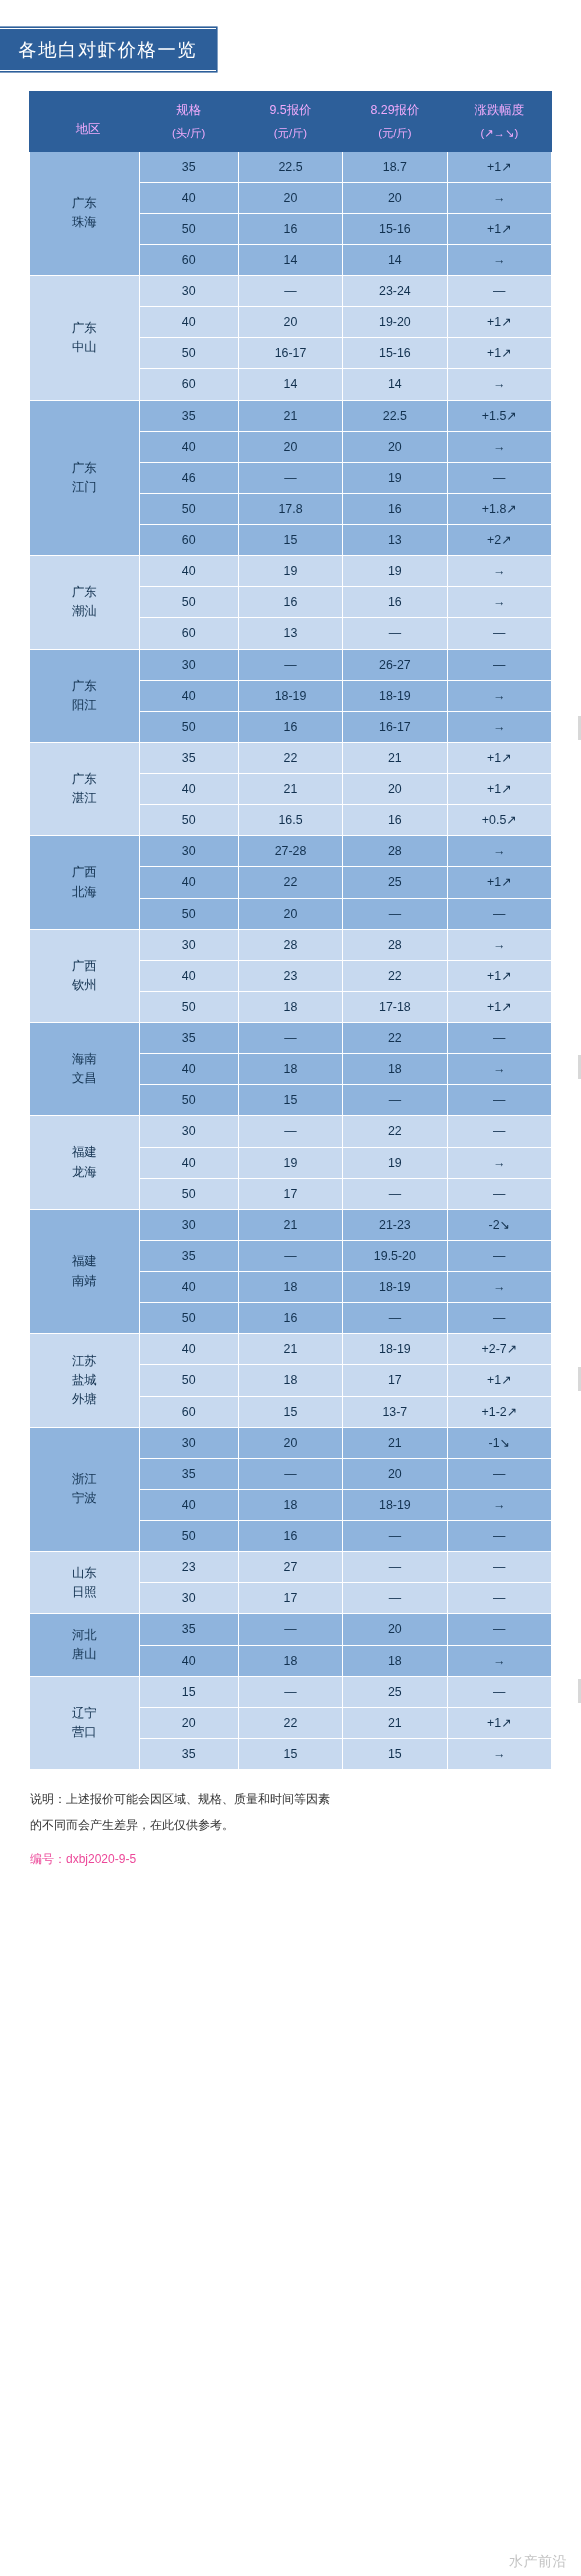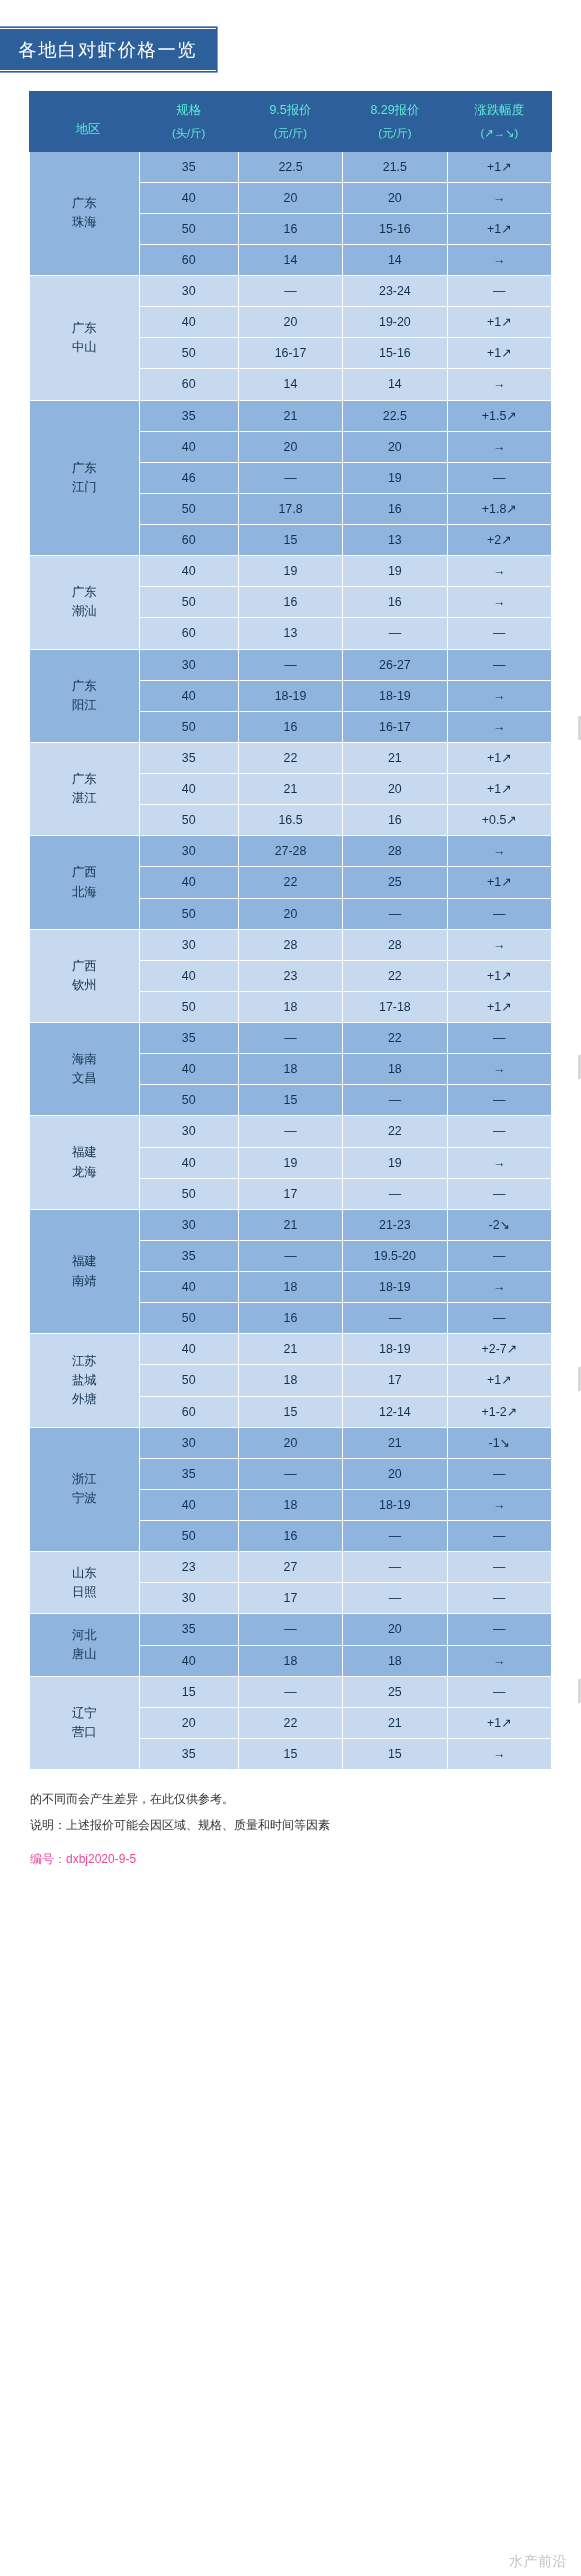--- a/index.html
+++ b/index.html
@@ -46,21 +46,21 @@
     table-layout: fixed;
   }
   table.price col.c-region { width: 21%; }
   table.price col.c-spec   { width: 19%; }
   table.price col.c-p1     { width: 20%; }
   table.price col.c-p2     { width: 20%; }
   table.price col.c-chg    { width: 20%; }
 
   thead th {
     background: #2d5f9a;
-    color: #5eead4;
+    color: #f0abfc;
     font-weight: normal;
     font-size: 12.4px;
     padding: 8.6px 2.2px;
     border: 0.5px solid #2d5f9a;
     line-height: 1.5;
     vertical-align: middle;
   }
   thead th .sub {
     display: block;
     font-size: 11.3px;
@@ -165,21 +165,21 @@
         </tr>
       </thead>
       <tbody id="table-body">
           <tr class="band-a">
             <td class="region" rowspan="4">
               <span class="ln">广东</span>
               <span class="ln">珠海</span>
             </td>
             <td>35</td>
             <td>22.5</td>
-            <td>21.5</td>
+            <td>18.7</td>
             <td class="chg-up">+1↗</td>
           </tr>
           <tr class="band-a">
             <td>40</td>
             <td>20</td>
             <td>20</td>
             <td class="flat">→</td>
           </tr>
           <tr class="band-a">
             <td>50</td>
@@ -450,21 +450,21 @@
           </tr>
           <tr class="band-b">
             <td>50</td>
             <td>18</td>
             <td>17</td>
             <td class="chg-up">+1↗</td>
           </tr>
           <tr class="band-b">
             <td>60</td>
             <td>15</td>
-            <td>12-14</td>
+            <td>13-7</td>
             <td class="chg-up">+1-2↗</td>
           </tr>
           <tr class="band-a">
             <td class="region" rowspan="4">
               <span class="ln">浙江</span>
               <span class="ln">宁波</span>
             </td>
             <td>30</td>
             <td>20</td>
             <td>21</td>
@@ -540,22 +540,22 @@
             <td>35</td>
             <td>15</td>
             <td>15</td>
             <td class="flat">→</td>
           </tr>
         </tbody>
     </table>
   </div>
 
   <div class="notes">
+    <p>说明：上述报价可能会因区域、规格、质量和时间等因素</p>
     <p>的不同而会产生差异，在此仅供参考。</p>
-    <p>说明：上述报价可能会因区域、规格、质量和时间等因素</p>
   </div>
 
   <div class="code">编号：dxbj2020-9-5</div>
 
   <div class="watermark">水产前沿</div>
 
   <div class="edge-tick" style="top:716px;height:24px;"></div>
   <div class="edge-tick" style="top:1055px;height:24px;"></div>
   <div class="edge-tick" style="top:1367px;height:24px;"></div>
   <div class="edge-tick" style="top:1679px;height:24px;"></div>

